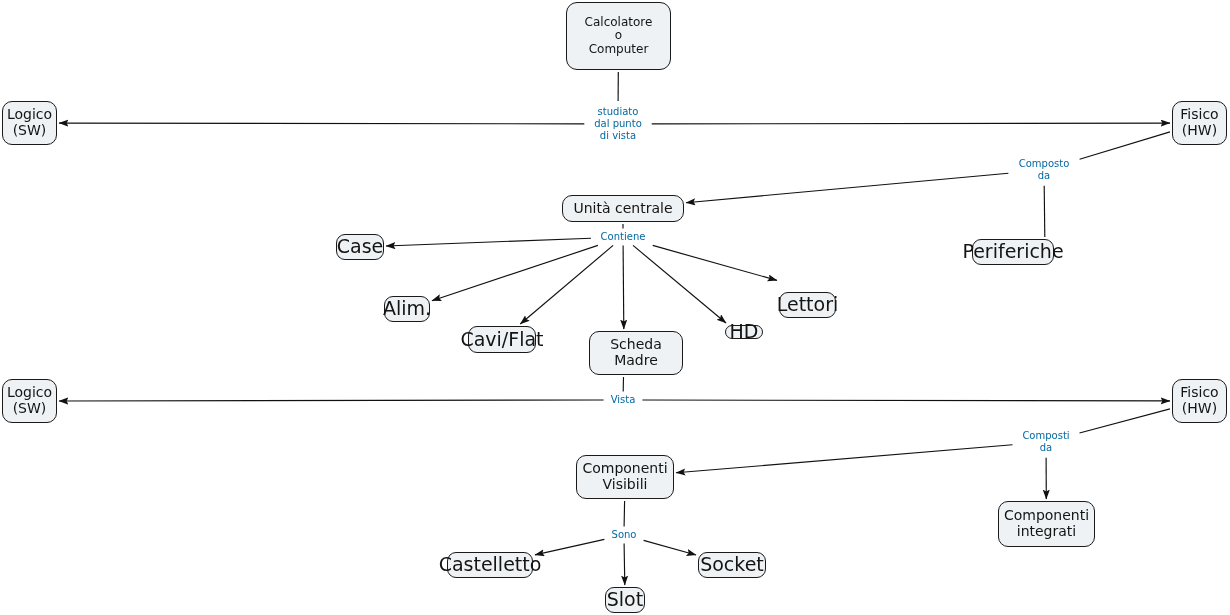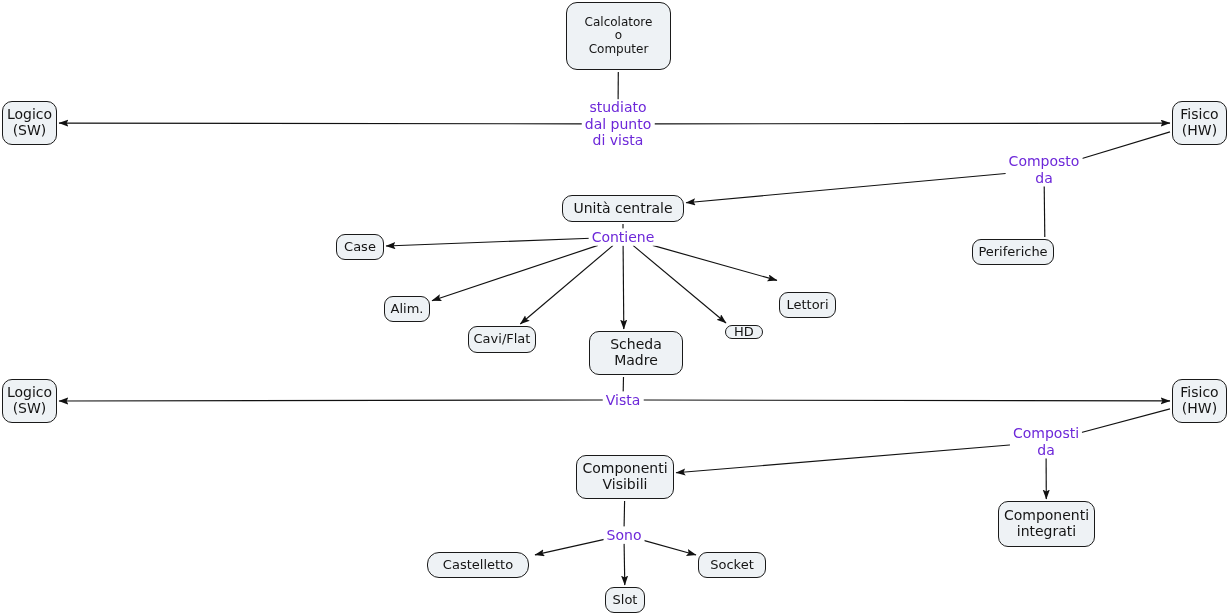--- a/index.html
+++ b/index.html
@@ -29,37 +29,37 @@
     position: absolute;
     box-sizing: border-box;
     background: #eef2f5;
     border: 1px solid #1a1a1a;
     border-radius: 9px;
     display: flex;
     align-items: center;
     justify-content: center;
     text-align: center;
     color: #141414;
-    font-size: 13px;
+    font-size: 19px;
     line-height: 1.12;
     white-space: pre-line;
     z-index: 3;
   }
   .node.big {
     font-size: 12px;
     border-radius: 11px;
   }
   .node.mid {
     font-size: 14px;
     border-radius: 10px;
   }
   .link-label {
     position: absolute;
-    color: #6d28d9;
-    font-size: 14px;
+    color: #0369a1;
+    font-size: 10px;
     line-height: 1.18;
     text-align: center;
     white-space: pre-line;
     background: #ffffff;
     padding: 0 3px;
     z-index: 4;
     transform: translate(-50%, -50%);
   }
 </style>
 </head>
@@ -116,21 +116,21 @@
       <div class="node" style="left: 725px; top: 325px; width: 38px; height: 14px;">HD</div>
       <div class="node" style="left: 779px; top: 276px; width: 57px; height: 26px; margin-top: 16px;">Lettori</div>
       <div class="node mid" style="left: 2px; top: 379px; width: 55px; height: 44px;">Logico
 (SW)</div>
       <div class="node mid" style="left: 1172px; top: 379px; width: 55px; height: 44px;">Fisico
 (HW)</div>
       <div class="node mid" style="left: 576px; top: 455px; width: 98px; height: 44px;">Componenti
 Visibili</div>
       <div class="node mid" style="left: 998px; top: 501px; width: 97px; height: 46px;">Componenti
 integrati</div>
-      <div class="node" style="left: 427px; top: 552px; width: 102px; height: 26px; border-radius: 12px;">Castelletto</div>
+      <div class="node" style="left: 447px; top: 552px; width: 86px; height: 26px;">Castelletto</div>
       <div class="node" style="left: 605px; top: 587px; width: 40px; height: 26px;">Slot</div>
       <div class="node" style="left: 698px; top: 552px; width: 68px; height: 26px;">Socket</div>
     </div>
   <div id="labels">
       <div class="link-label" style="left: 618px; top: 124px;">studiato
 dal punto
 di vista</div>
       <div class="link-label" style="left: 1044px; top: 170px;">Composto
 da</div>
       <div class="link-label" style="left: 623px; top: 237px; text-align: center;">Contiene</div>

